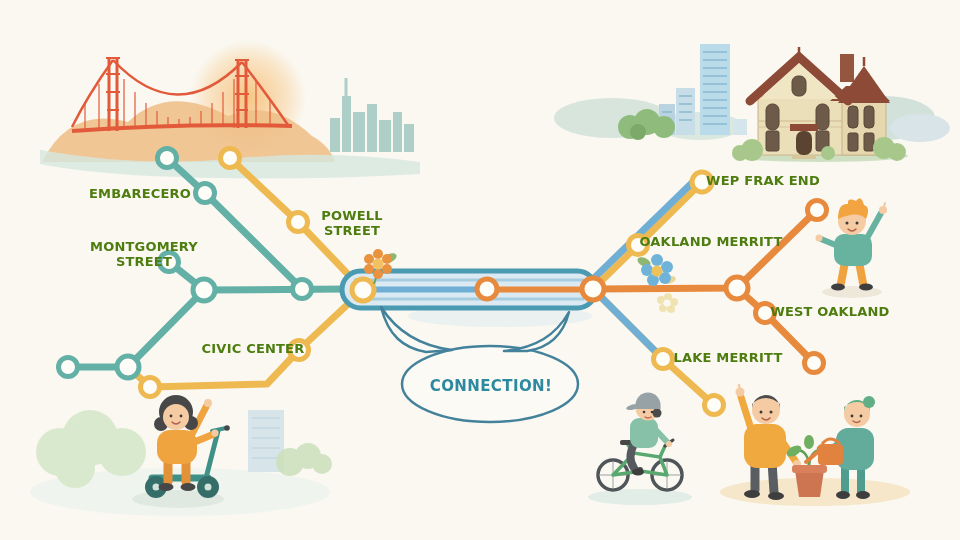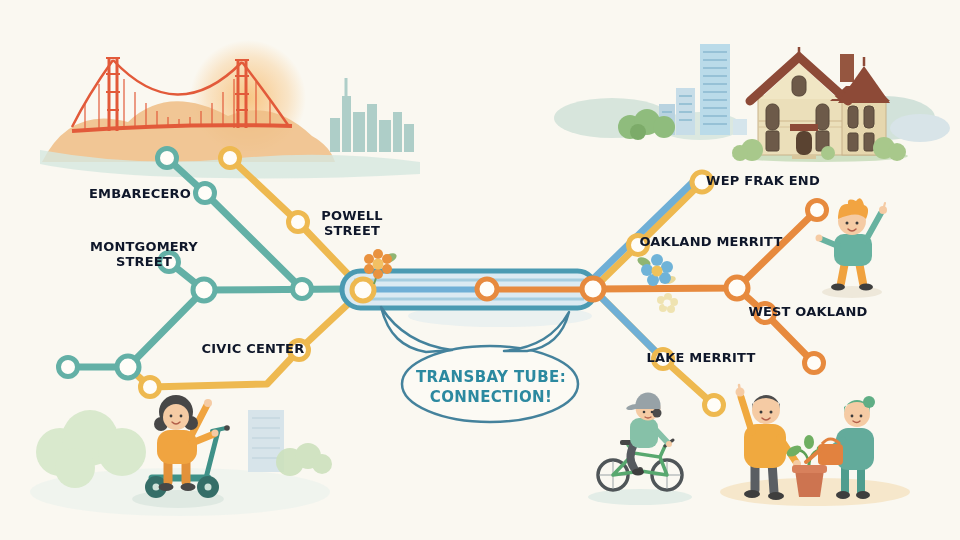--- a/index.html
+++ b/index.html
@@ -1,20 +1,20 @@
 <!DOCTYPE html>
 <html><head>
 <meta charset="utf-8">
 <style>
   html,body{margin:0;padding:0;}
   #stage{position:relative;width:960px;height:540px;background:#faf8f1;overflow:hidden;
          font-family:"DejaVu Sans","Liberation Sans",sans-serif;}
   svg{position:absolute;left:0;top:0;}
   .label{position:absolute;transform:translate(-50%,-50%);font-weight:bold;font-size:13px;
-         color:#0f172a;text-align:center;line-height:1.18;letter-spacing:.2px;white-space:nowrap;}
+         color:#4d7c0f;text-align:center;line-height:1.18;letter-spacing:.2px;white-space:nowrap;}
   .label sup{font-size:8.5px;letter-spacing:0;}
   .bubble-text{position:absolute;transform:translate(-50%,-50%);font-weight:bold;font-size:15px;
          color:#2c89a0;text-align:center;line-height:1.3;letter-spacing:.4px;white-space:nowrap;}
 </style>
 </head>
 <body>
 
 <div id="stage">
 
 <svg width="960" height="540" viewBox="0 0 960 540">
@@ -419,25 +419,24 @@
 </div>
 <div class="label" style="left:230px;top:349px;margin-left:23px;">
   <span>CIVIC CENTER</span>
 </div>
 <div class="label" style="left:763px;top:181px;">
   <span>WEP FRAK END</span>
 </div>
 <div class="label" style="left:711px;top:242px;">
   <div>OAKLAND MERRITT</div>
 </div>
-<div class="label" style="left:808px;top:312px;text-align:center;">
+<div class="label" style="left:830px;top:312px;text-align:center;">
   <span>WEST OAKLAND</span>
 </div>
-<div class="label" style="left:701px;top:358px;">
+<div class="label" style="left:728px;top:358px;">
   <span>LAKE MERRITT</span>
 </div>
 
 <div class="bubble-text" style="left:491px;top:387px;">
-  <div>TRANSBAY TUBE:</div>
   <div>CONNECTION!</div>
 </div>
 
 </div>
 
 </body></html>

